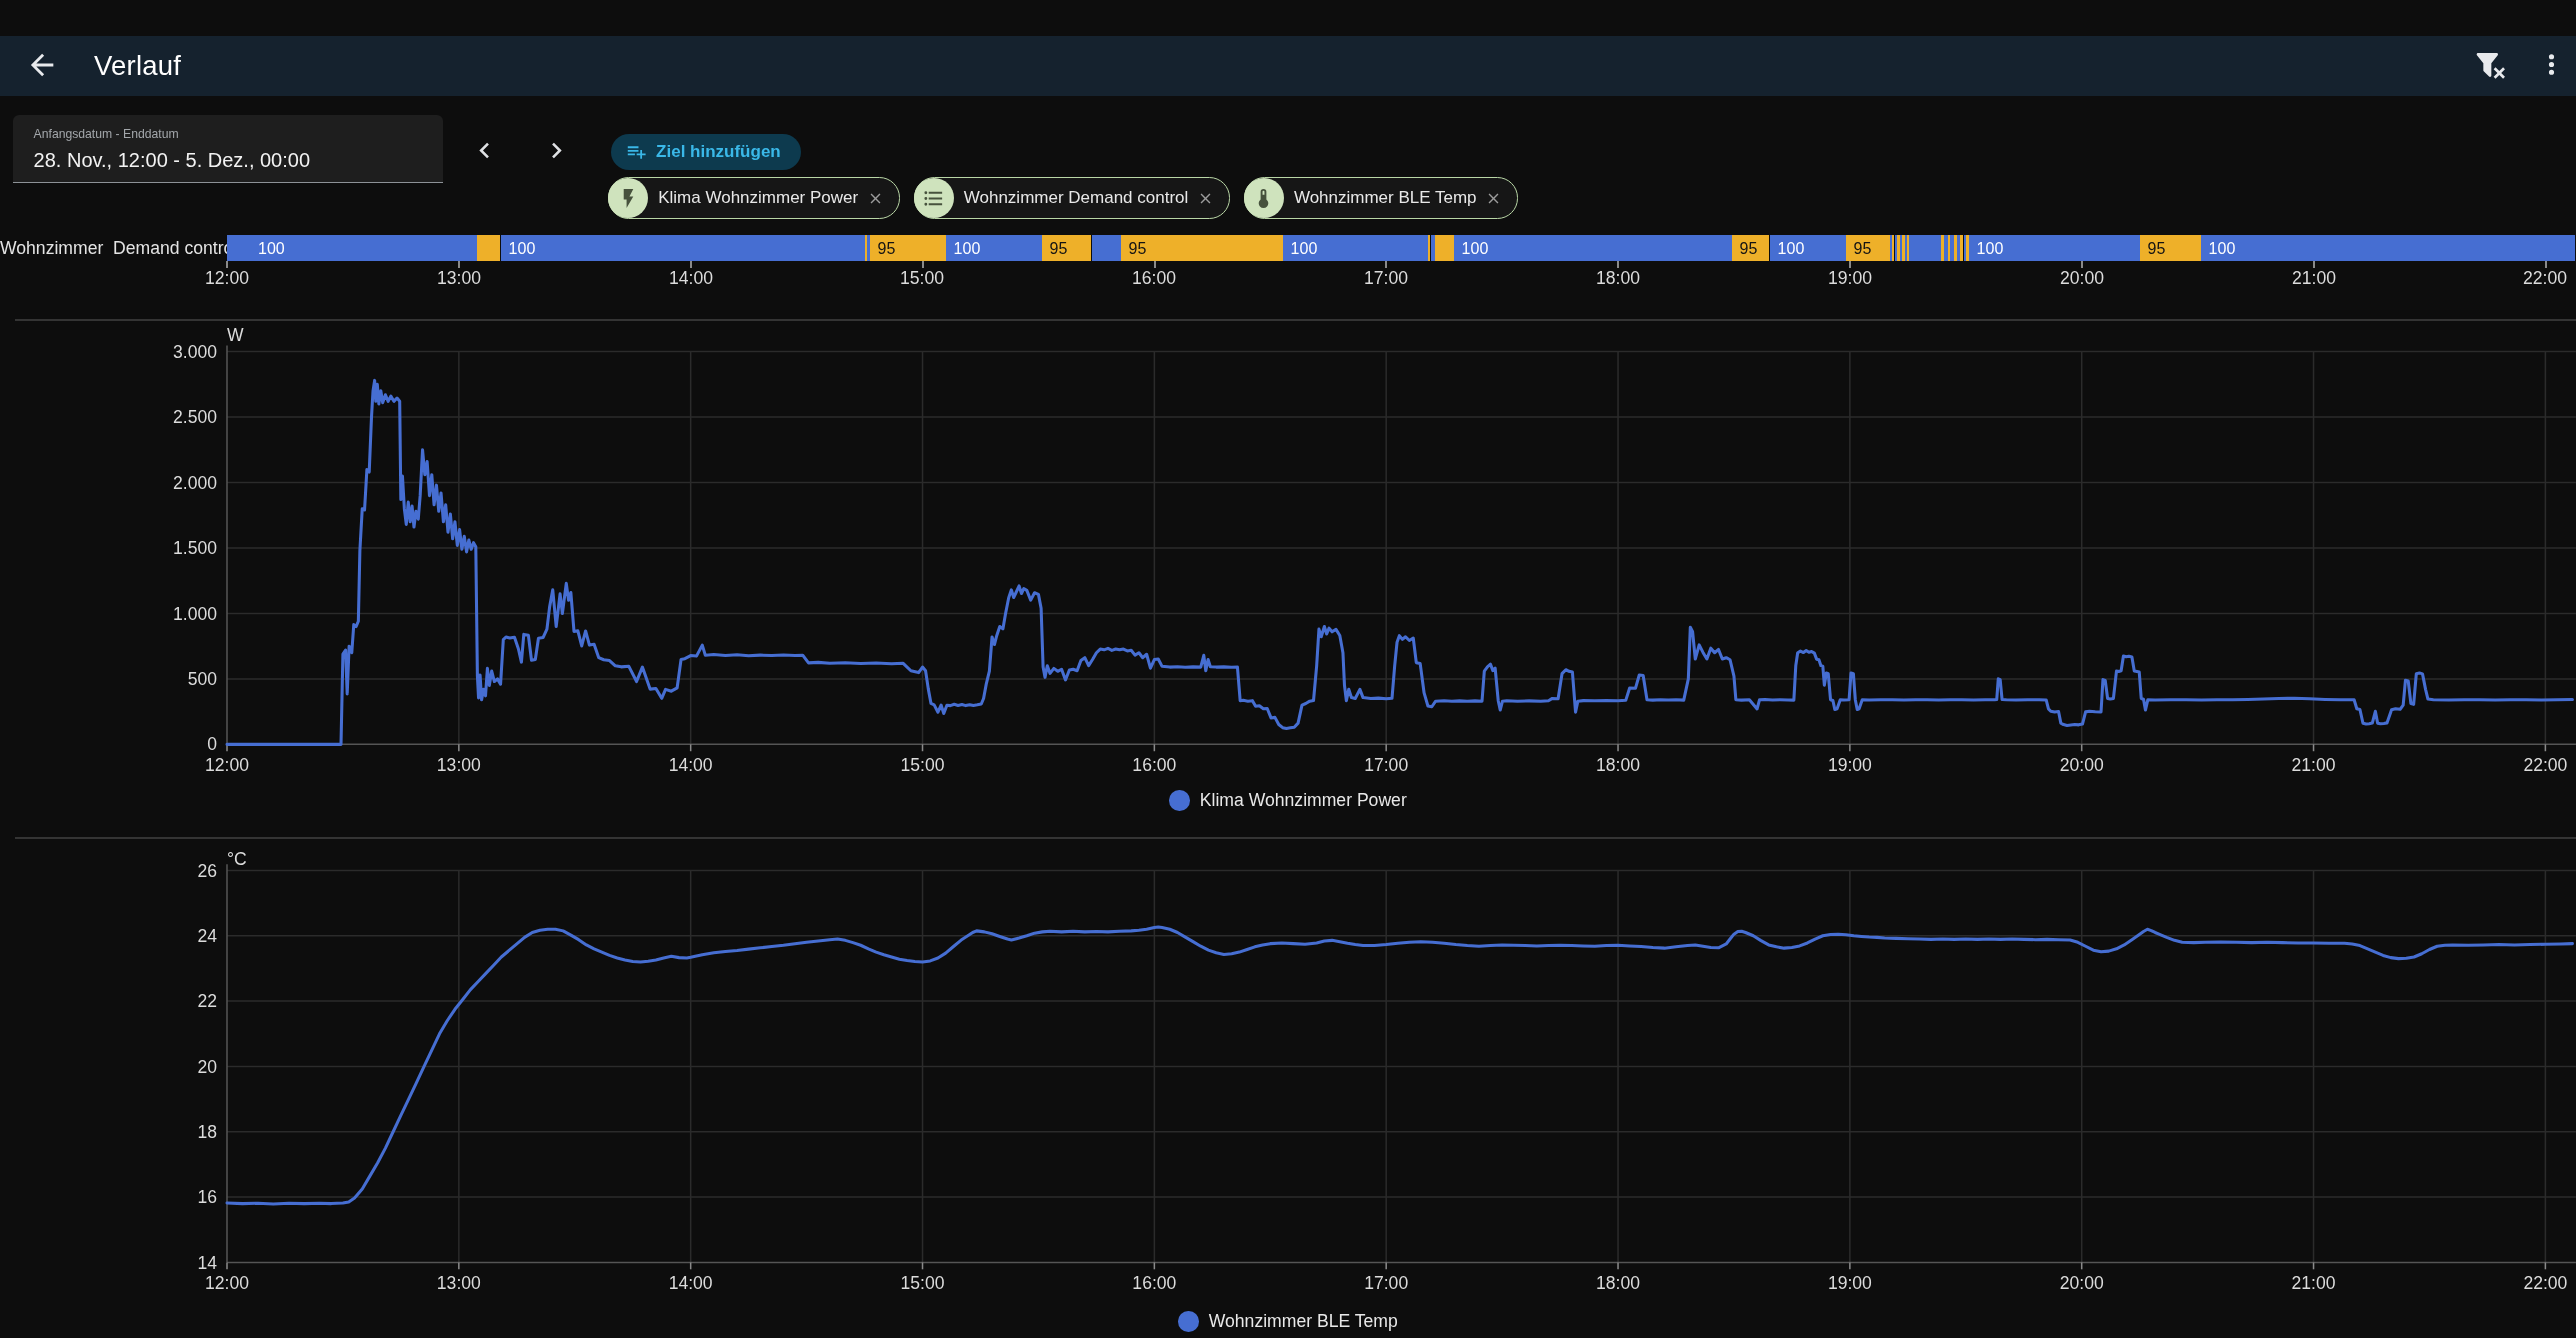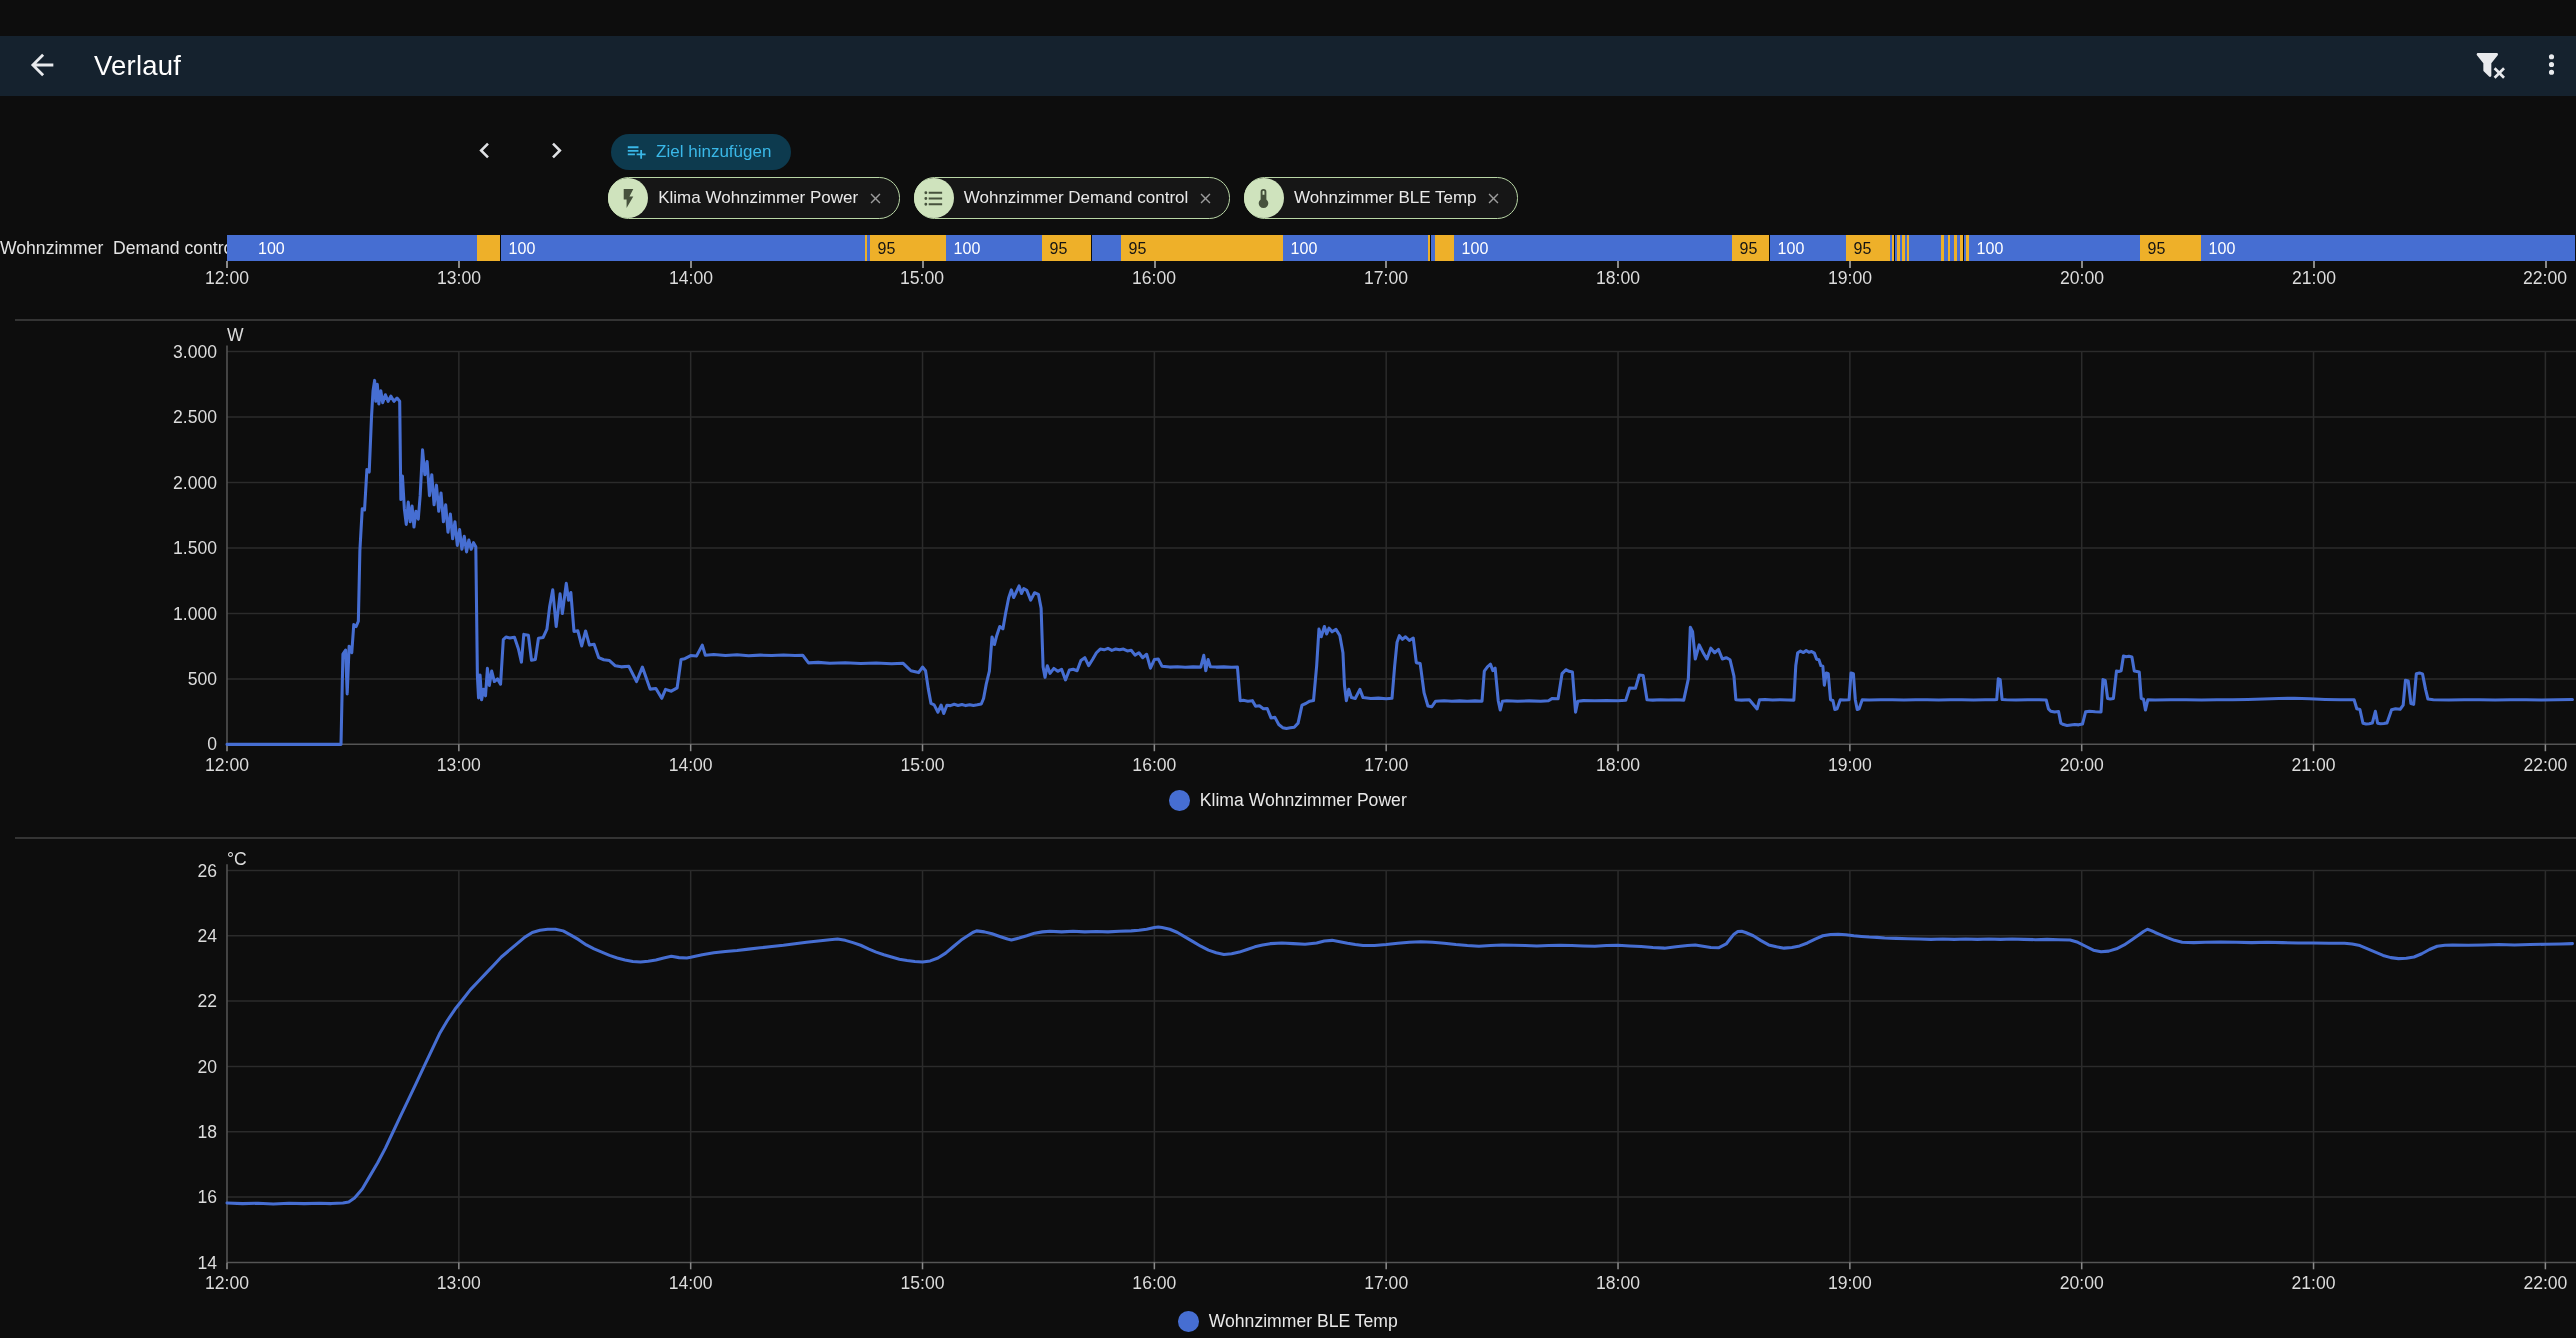--- a/index.html
+++ b/index.html
@@ -22,21 +22,21 @@
   .datefield{position:absolute;left:13px;top:79px;width:430px;height:67px;background:#1e1e1e;
              border-radius:6.1px 6.1px 0 0;border-bottom:1.5px solid #8d9297;cursor:pointer;}
   .datefield .df-label{position:absolute;left:20.6px;top:11.5px;font-size:12.2px;color:#a3a7ab;}
   .datefield .df-value{position:absolute;left:20.6px;top:34px;font-size:20px;color:#f3f3f3;}
 
   .nav-btn{position:absolute;width:40px;height:40px;top:96px;color:#dfe1e4;}
   #prev-btn{left:464px;} #next-btn{left:536px;}
 
   .add-target{position:absolute;left:611px;top:98px;height:36px;padding:0 20px 0 15.3px;
               background:#0d3a4e;border:none;border-radius:18.3px;display:flex;align-items:center;
-              gap:8.4px;color:#3ab8e8;font-size:17px;font-weight:400;font-family:inherit;cursor:pointer;}
+              gap:8.4px;color:#3ab8e8;font-size:17px;font-weight:700;font-family:inherit;cursor:pointer;}
 
   .chips{position:absolute;left:608px;top:141px;display:flex;gap:13.8px;}
   .chip{height:40px;border:0.8px solid #b9d6a6;border-radius:20.6px;background:#161616;
         display:inline-flex;align-items:center;padding-right:11.5px;cursor:pointer;}
   .chip .avatar{width:40px;height:40px;border-radius:50%;background:#cfe3bd;display:flex;
                 align-items:center;justify-content:center;color:#47523d;margin-left:-0.8px;flex:none;}
   .chip .chip-label{font-size:17px;color:#e8e8e8;margin:0 4.6px 0 10px;white-space:nowrap;}
   .chip .chip-close{width:24.5px;height:24.5px;color:#9c9c9c;}
 
   
@@ -83,20 +83,24 @@
     </button>
     <button class="icon-btn menu">
       <span>
         <svg width="31" height="31" viewBox="0 0 24 24" fill="currentColor">
             <path d="M12,16A2,2 0 0,1 14,18A2,2 0 0,1 12,20A2,2 0 0,1 10,18A2,2 0 0,1 12,16M12,10A2,2 0 0,1 14,12A2,2 0 0,1 12,14A2,2 0 0,1 10,12A2,2 0 0,1 12,10M12,4A2,2 0 0,1 14,6A2,2 0 0,1 12,8A2,2 0 0,1 10,6A2,2 0 0,1 12,4Z"></path>
           </svg>
       </span>
     </button>
   </div>
 
+  <div class="datefield">
+    <div class="df-label">Anfangsdatum - Enddatum</div>
+    <div class="df-value">28. Nov., 12:00 - 5. Dez., 00:00</div>
+  </div>
 
   <button class="icon-btn nav-btn" id="prev-btn">
     <span>
       <svg width="31" height="31" viewBox="0 0 24 24" fill="currentColor">
           <path d="M15.41,16.58L10.83,12L15.41,7.41L14,6L8,12L14,18L15.41,16.58Z"></path>
         </svg>
     </span>
   </button>
   <button class="icon-btn nav-btn" id="next-btn">
     <span>

